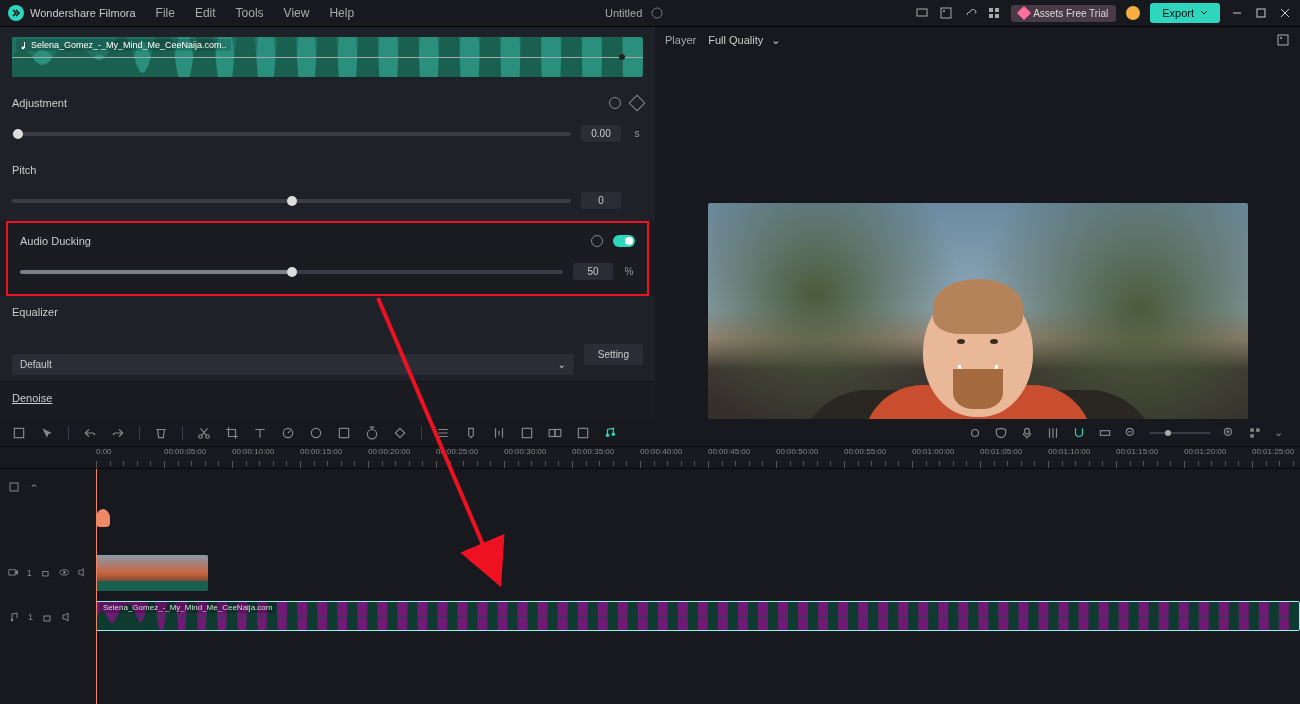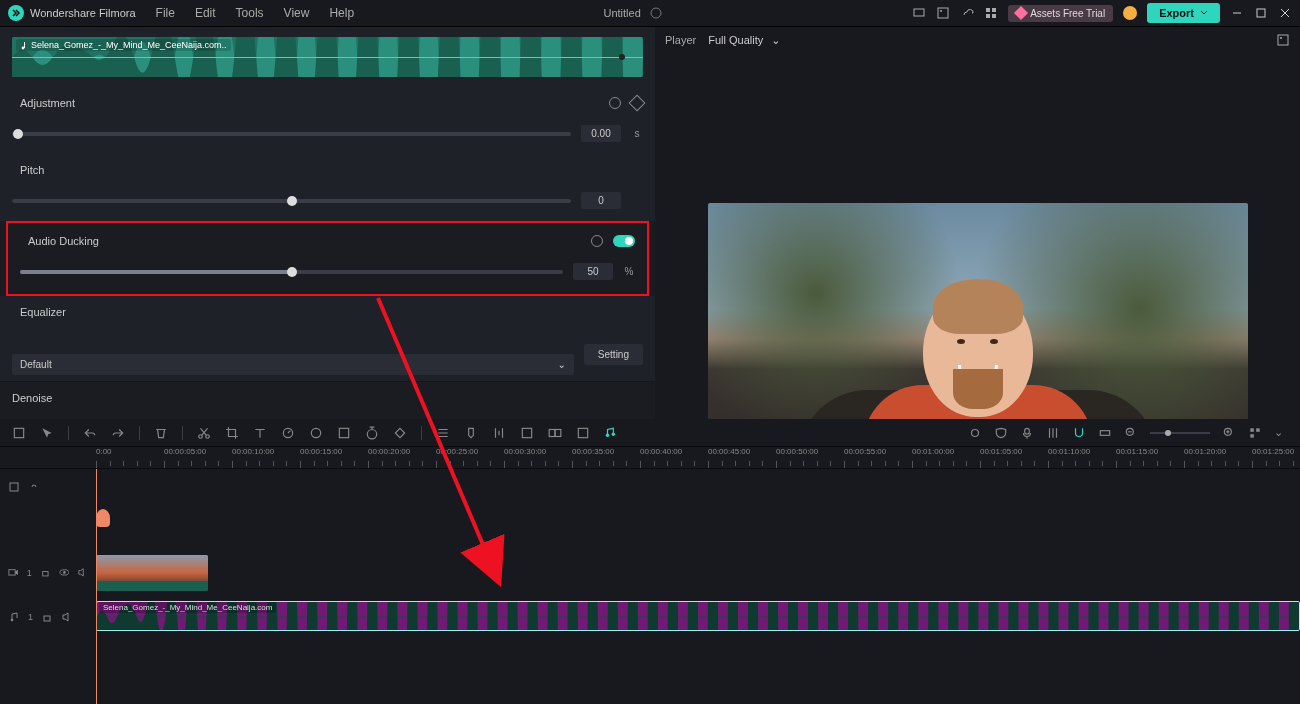--- a/index.html
+++ b/index.html
@@ -11,21 +11,21 @@
 .logo svg { width:10px;height:10px;}
 .app-name { font-size: 11px; color: #ccc; margin-right: 20px; }
 .menu { display: flex; gap: 20px; }
 .menu-item { font-size: 12px; color: #aaa; cursor: pointer; }
 .center-title { flex:1; text-align:center; color:#aaa; display:flex; align-items:center; justify-content:center; gap:8px;}
 .title-right { display:flex; align-items:center; gap:10px;}
 .top-icon { width:14px; height:14px; display:flex; align-items:center; justify-content:center; color:#aaa;}
 .assets-pill { background:#4a3a45; color:#ddd; padding:3px 8px; border-radius:3px; font-size:10px; display:flex;align-items:center;gap:4px;}
 .diamond { width:10px;height:10px;background:#ff6e9c;transform:rotate(45deg);}
 .profile-dot { width:14px;height:14px;background:#f5b041;border-radius:50%;}
-.export-btn { background:#2ed6bd; color:#111; padding:4px 12px; border-radius:3px; font-size:11px; display:flex; align-items:center; gap:6px;font-weight:bold;}
+.export-btn { background:#2ed6bd; color:#111; padding:4px 12px; border-radius:3px; font-size:11px; display:flex; align-items:center; gap:6px;}
 .win-btn { width:14px;height:14px;color:#ccc;}
 
 
 .main { display:flex; height:calc(100% - 27px); }
 .left { width:655px; display:flex; flex-direction:column; background:#1a1c22; }
 .right { flex:1; background:#18191e; display:flex; flex-direction:column;}
 
 
 .tabs { display:flex; padding:0 8px; height:30px; align-items:center; background:#18191e; border-bottom:1px solid #000;}
 .tab { padding:6px 12px; font-size:11px; color:#ccc; cursor:pointer;}
@@ -34,21 +34,21 @@
 
 
 .panel { padding:10px 12px; background:#1e2128;}
 .waveform-header { background:#2a8f7d; height:40px; border-radius:2px; position:relative; display:flex;align-items:flex-start; padding:2px 4px; overflow:hidden;}
 .wf-label { font-size:9px; color:#fff; z-index:2; display:flex; align-items:center; gap:2px; background:rgba(0,0,0,.15); padding:1px 4px; border-radius:2px;}
 .wf-svg { position:absolute; inset:0; }
 .wf-line { position:absolute; top:50%; left:0; right:0; height:1px; background:#9eaea7;}
 .wf-marker { position:absolute; right:18px; top:50%; width:6px;height:6px;border-radius:50%;background:#222;transform:translateY(-50%);}
 
 .section { background:#1e2128; }
-.section-row { display:flex; align-items:center; justify-content:space-between; padding:10px 12px;margin-left:8px;}
+.section-row { display:flex; align-items:center; justify-content:space-between; padding:10px 12px;}
 .section-label { font-size:11px; color:#ccc;}
 .section-icons { display:flex; align-items:center; gap:10px;}
 .reset-icon, .kf-icon { width:12px;height:12px; border:1px solid #888; border-radius:50%;}
 .kf-icon { transform:rotate(45deg); border-radius:0;}
 .slider-row { display:flex; align-items:center; gap:10px; padding:6px 12px 12px;}
 .slider { flex:1; position:relative; height:4px; background:#3a3d45; border-radius:2px;}
 .slider-fill { position:absolute; height:100%; background:#7a7f8a; border-radius:2px;}
 .slider-thumb { position:absolute; width:10px;height:10px;background:#ddd;border-radius:50%; top:50%; transform:translate(-50%,-50%);}
 .num-box { width:40px; background:#2a2d35; color:#ccc; text-align:center; padding:3px 0; font-size:10px; border-radius:2px;}
 .unit { width:12px; font-size:10px; color:#999; text-align:center;}
@@ -57,21 +57,21 @@
 
 .toggle { width:22px; height:12px; background:#2ed6bd; border-radius:6px; position:relative;}
 .toggle::after { content:''; position:absolute; right:2px; top:2px; width:8px;height:8px;background:#fff;border-radius:50%;}
 .toggle.off { background:#3a3d45;}
 .toggle.off::after { left:2px; right:auto;}
 
 .eq-row { display:flex; align-items:center; gap:10px; padding:6px 12px;}
 .eq-select { flex:1; background:#2a2d35; padding:5px 8px; font-size:10px; color:#ccc; border-radius:2px; display:flex; justify-content:space-between;margin-top:20px;}
 .setting-btn { background:#2a2d35; padding:5px 14px; font-size:10px; color:#ccc; border-radius:2px;}
 
-.denoise { padding:10px 12px; font-size:11px; color:#ccc; border-top:1px solid #15161b;}
+.denoise { padding:10px 12px; font-size:11px; color:#ccc; border-top:1px solid #15161b;text-decoration:underline;}
 .ai-row { padding:10px 12px; font-size:10px; color:#5a5d65; display:flex; justify-content:space-between; align-items:center;}
 
 .panel-footer { display:flex; justify-content:space-between; padding:8px 12px;}
 .reset-btn { background:#2a2d35; padding:5px 16px; border-radius:3px; font-size:10px; color:#ccc;}
 .ok-btn { background:#2ed6bd; padding:5px 22px; border-radius:3px; font-size:10px; color:#111;}
 
 
 .player-head { display:flex; align-items:center; padding:6px 10px; gap:12px;}
 .player-label { font-size:11px; color:#aaa;}
 .quality-sel { font-size:11px; color:#ccc; display:flex; align-items:center; gap:8px;}

